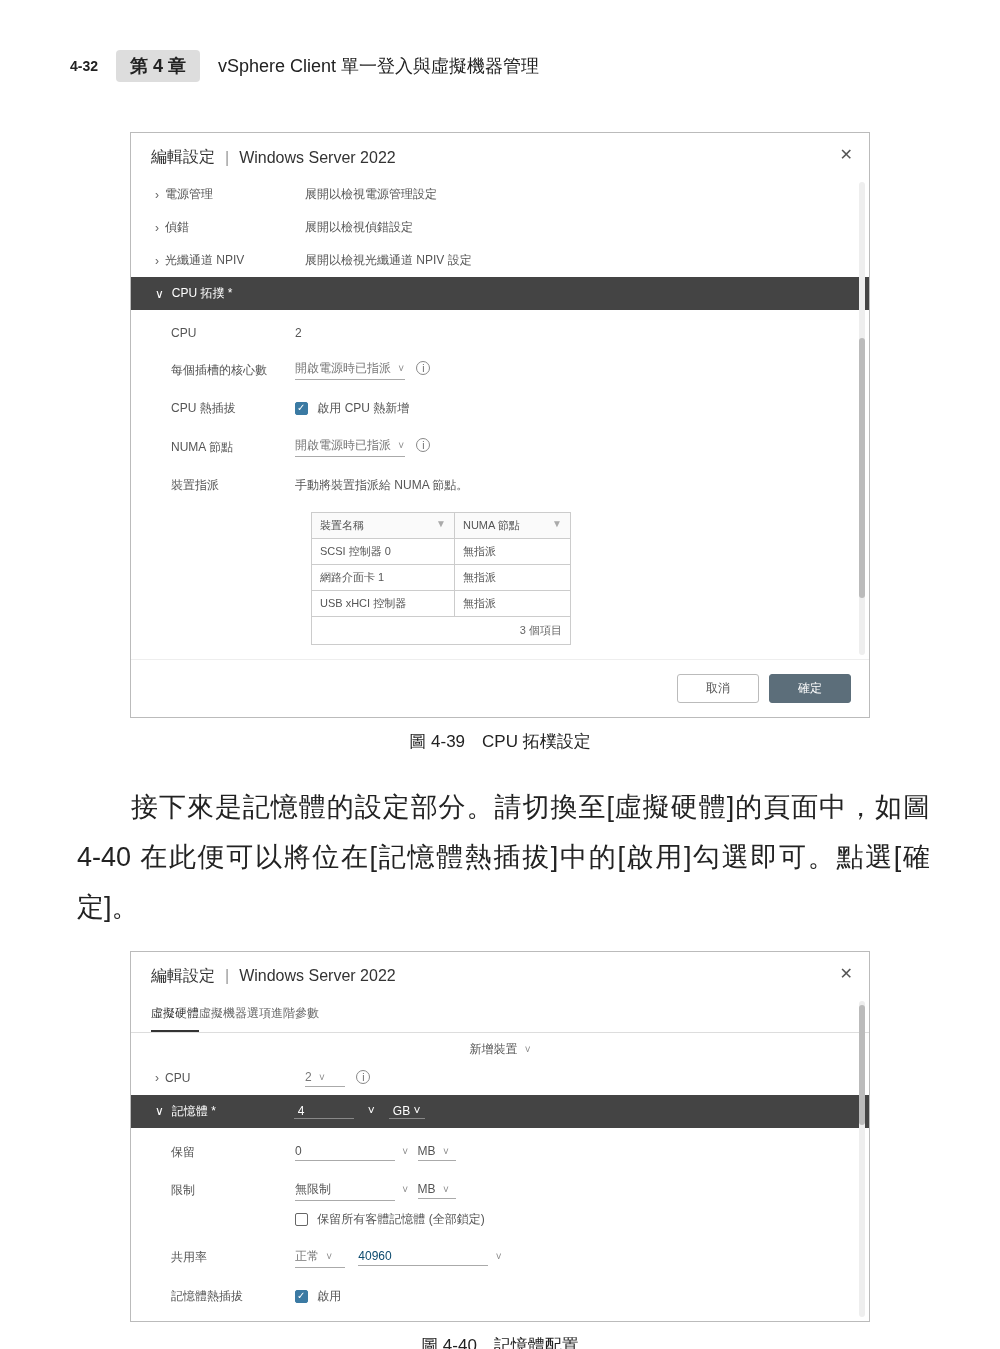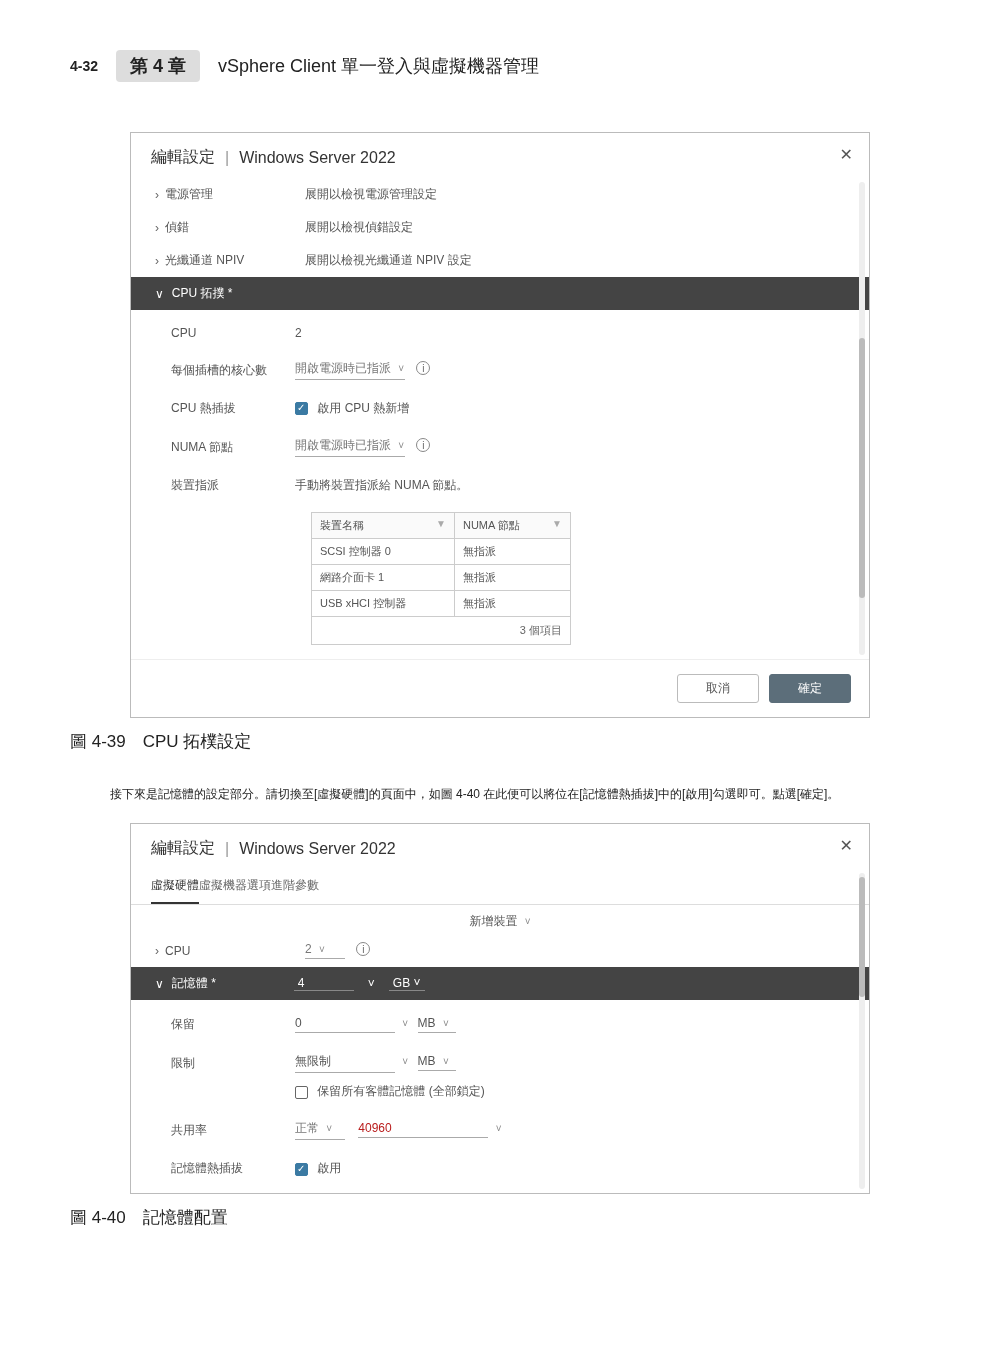--- a/index.html
+++ b/index.html
@@ -189,29 +189,29 @@
     border: 1px solid #bbb;
     color: #555;
   }
   .btn.primary {
     background: #5c6e7a;
     border: 1px solid #5c6e7a;
     color: #fff;
   }
 
   .caption {
-    text-align: left;
+    text-align: center;
     font-size: 17px;
     margin: 12px 0 30px 0;
   }
   .body-text {
-    font-size: 12px;
+    font-size: 27px;
     line-height: 1.85;
     text-indent: 2em;
-    margin: 0 0 18px 16px;
+    margin: 0 0 18px 7px;
     text-align: justify;
   }
 
   
   .tabs {
     display: flex;
     padding: 0 20px;
     font-size: 12px;
     color: #666;
     border-bottom: 1px solid #ddd;
@@ -437,21 +437,21 @@
             <span>保留所有客體記憶體 (全部鎖定)</span>
           </span>
         </div>
         <div class="row share-row">
           <span class="row-label">共用率</span>
           <span class="row-value">
             <span class="underline-field small">
               <span>正常</span> <span class="chev-down">˅</span>
             </span>
             &nbsp;&nbsp;
-            <span class="value-input" style="color:#b91c1c;min-width:130px">40960</span>
+            <span class="value-input" style="color:#0c4a6e;min-width:130px">40960</span>
             <span class="chev-down">˅</span>
           </span>
         </div>
         <div class="row">
           <span class="row-label">記憶體熱插拔</span>
           <span class="row-value">
             <span class="checkbox checked"></span>
             <span>啟用</span>
           </span>
         </div>

